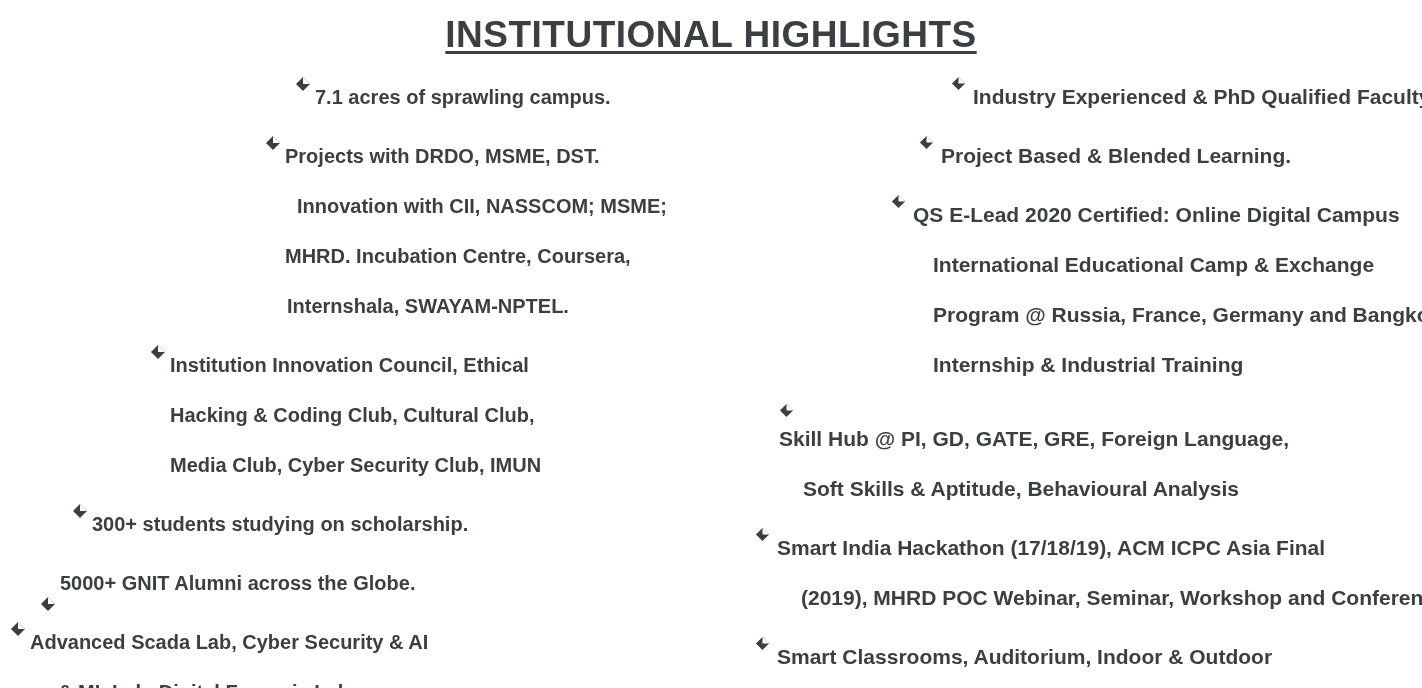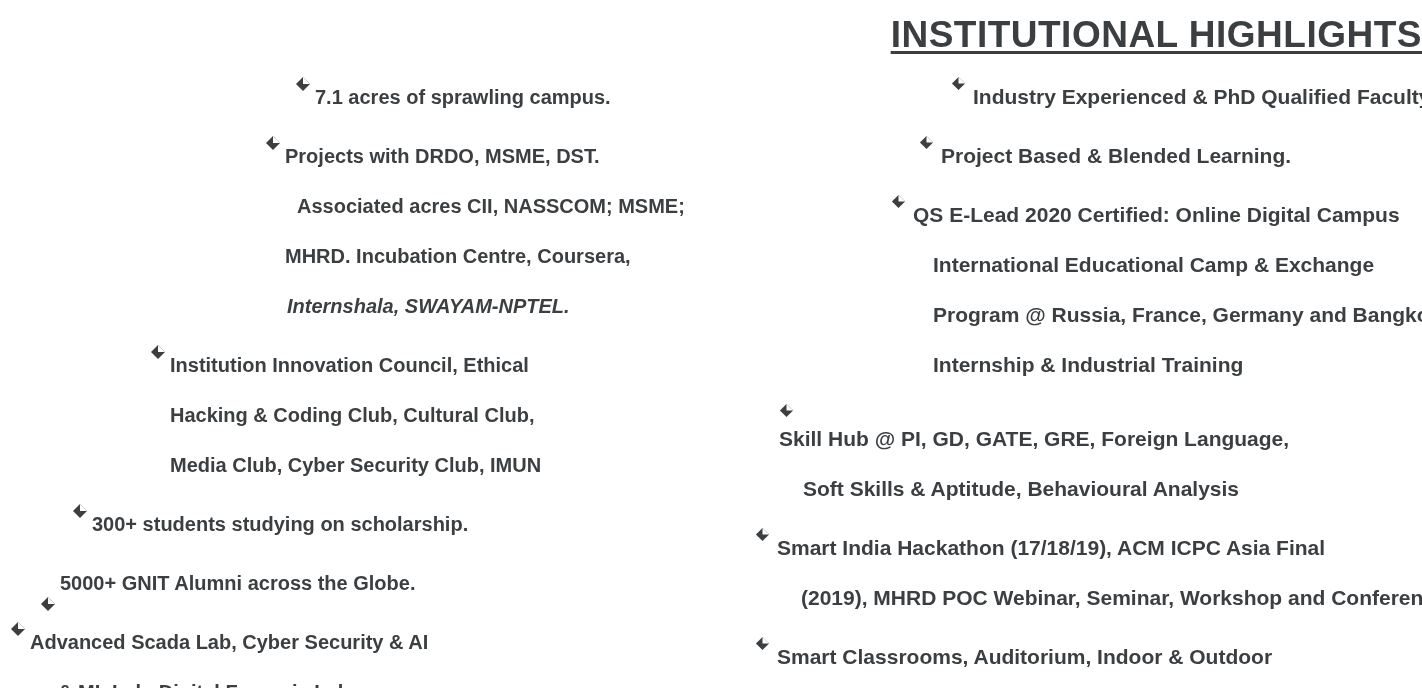--- a/index.html
+++ b/index.html
@@ -17,21 +17,21 @@
   .page {
     position: relative;
     width: 1422px;
     height: 688px;
   }
   .title {
     position: absolute;
     top: 14px;
     left: 0;
     width: 1422px;
-    text-align: right;
+    text-align: center;
     font-size: 37px;
     font-weight: bold;
     letter-spacing: 0.5px;
     color: #3b3f41;
     text-decoration: underline;
     text-underline-offset: 4px;
   }
   .columns {
     position: absolute;
     top: 72px;
@@ -81,21 +81,21 @@
 
   .li-0 { margin-left: 285px; }
   .li-1 { margin-left: 255px; }
   .li-2 { margin-left: 140px; }
   .li-3 { margin-left: 62px; }
   .li-4 { margin-left: 30px; align-items: flex-end; }
   .li-5 { margin-left: 0px; }
 
   .li-1 .line.sub1 { padding-left: 12px; }
   .li-1 .line.sub2 { padding-left: 0px; }
-  .li-1 .line.sub3 { padding-left: 2px; font-style: italic; }
+  .li-1 .line.sub3 { padding-left: 2px; }
   .li-5 .line.sub1 { padding-left: 28px; }
 
   
   .col-right .bullet-item { font-size: 21px; }
   .col-right .bullet-text .line { line-height: 50px; }
 
   .ri-0 { margin-left: 196px; }
   .ri-1 { margin-left: 164px; }
   .ri-2 { margin-left: 136px; }
   .ri-3 { margin-left: 24px; flex-direction: column; }
@@ -136,21 +136,21 @@
 
       <div class="bullet-item li-1">
         <span class="bullet-glyph">
           <svg width="16" height="16" viewBox="0 0 16 16">
               <path d="M8 1 L15 8 L8 15 L1 8 Z" fill="#3b3f41"></path>
               <path d="M8 1 L15 8 L8 8 Z" fill="#ffffff"></path>
             </svg>
         </span>
         <span class="bullet-text">
           <span class="line">Projects with DRDO, MSME, DST.</span>
-          <span class="line sub1">Associated acres CII, NASSCOM; MSME;</span>
+          <span class="line sub1">Innovation with CII, NASSCOM; MSME;</span>
           <span class="line sub2">MHRD. Incubation Centre, Coursera,</span>
           <span class="line sub3">Internshala, SWAYAM-NPTEL.</span>
         </span>
       </div>
 
       <div class="bullet-item li-2">
         <span class="bullet-glyph">
           <svg width="16" height="16" viewBox="0 0 16 16">
               <path d="M8 1 L15 8 L8 15 L1 8 Z" fill="#3b3f41"></path>
               <path d="M8 1 L15 8 L8 8 Z" fill="#ffffff"></path>

